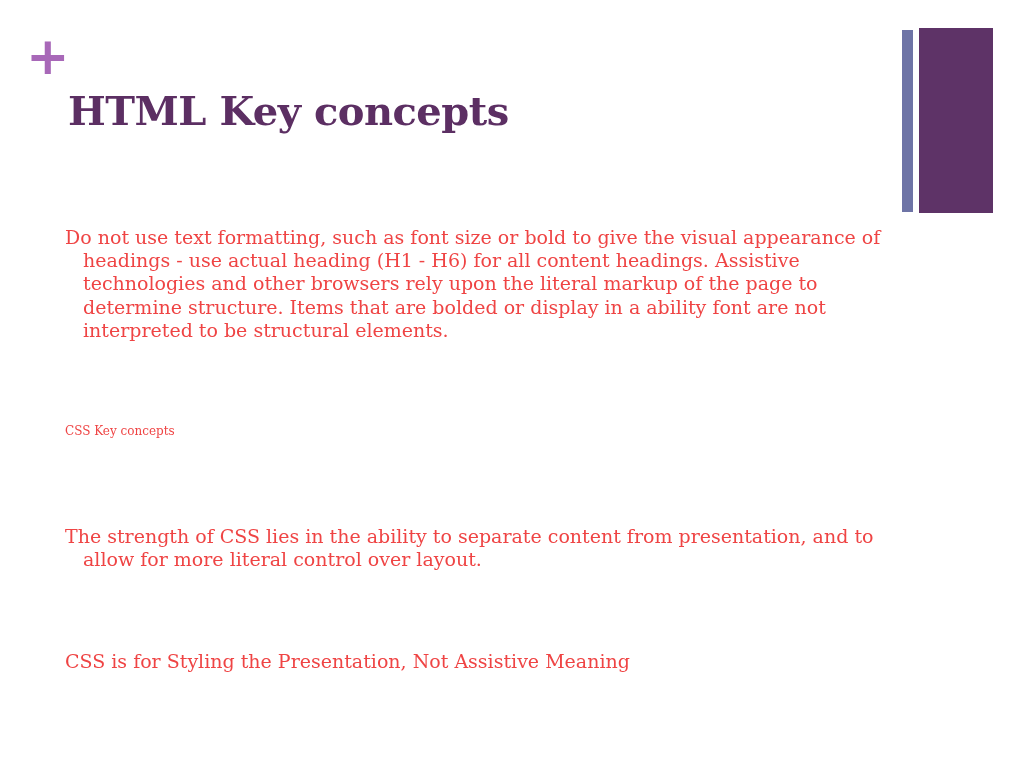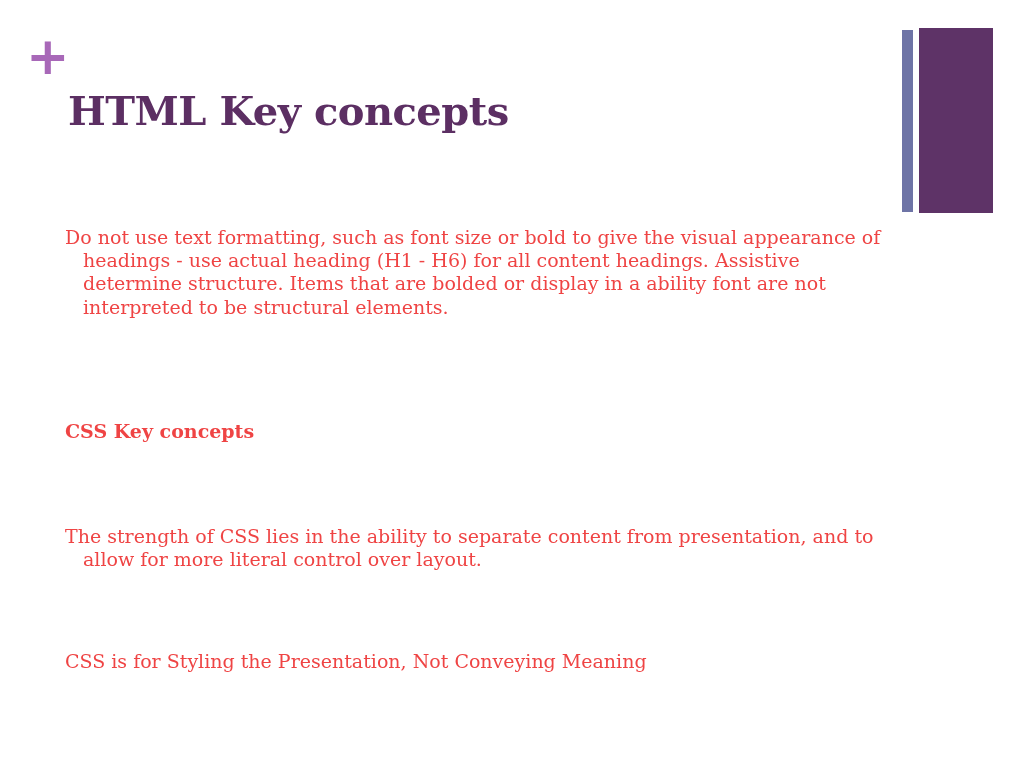--- a/index.html
+++ b/index.html
@@ -70,45 +70,46 @@
     left: 65px;
     color: #ef4444;
     font-size: 19px;
     line-height: 23.2px;
     white-space: nowrap;
   }
   .body-text .line.cont {
     margin-left: 18px;
   }
   .para-1     { top: 226px; }
-  .sub-head   { top: 420px; font-weight: bold; font-size: 19px; text-align: right; }
+  .sub-head   { top: 420px; font-weight: normal; font-size: 12px; text-align: right; }
   .para-2     { top: 525px; }
   .para-3     { top: 650px; }
 </style>
 </head>
 <body>
 
 <div class="slide">
 
   <div class="plus-mark">+</div>
 
   <h1 class="slide-title">HTML Key concepts</h1>
 
   <div class="accent-bar-thin"></div>
   <div class="accent-bar-wide"></div>
 
   <div class="body-text para-1">
     <div class="line">Do not use text formatting, such as font size or bold to give the visual appearance of</div>
     <div class="line cont">headings - use actual heading (H1 - H6) for all content headings. Assistive</div>
+    <div class="line cont">technologies and other browsers rely upon the literal markup of the page to</div>
     <div class="line cont">determine structure. Items that are bolded or display in a ability font are not</div>
     <div class="line cont">interpreted to be structural elements.</div>
   </div>
 
   <div class="body-text sub-head">CSS Key concepts</div>
 
   <div class="body-text para-2">
     <div class="line">The strength of CSS lies in the ability to separate content from presentation, and to</div>
     <div class="line cont">allow for more literal control over layout.</div>
   </div>
 
-  <div class="body-text para-3">CSS is for Styling the Presentation, Not Conveying Meaning</div>
+  <div class="body-text para-3">CSS is for Styling the Presentation, Not Assistive Meaning</div>
 
 </div>
 
 </body></html>

